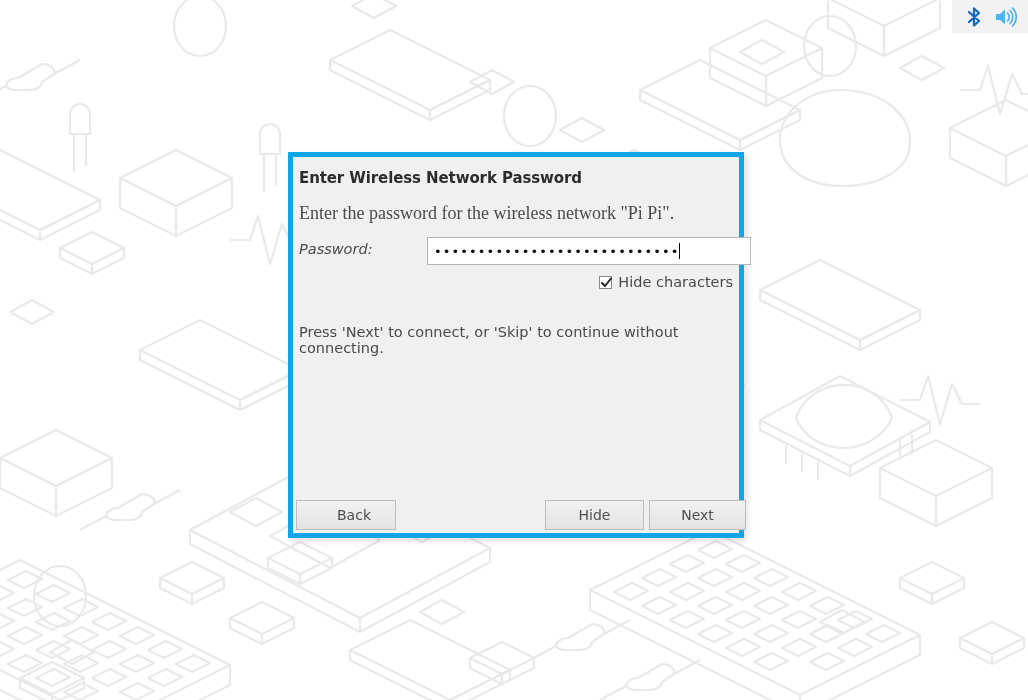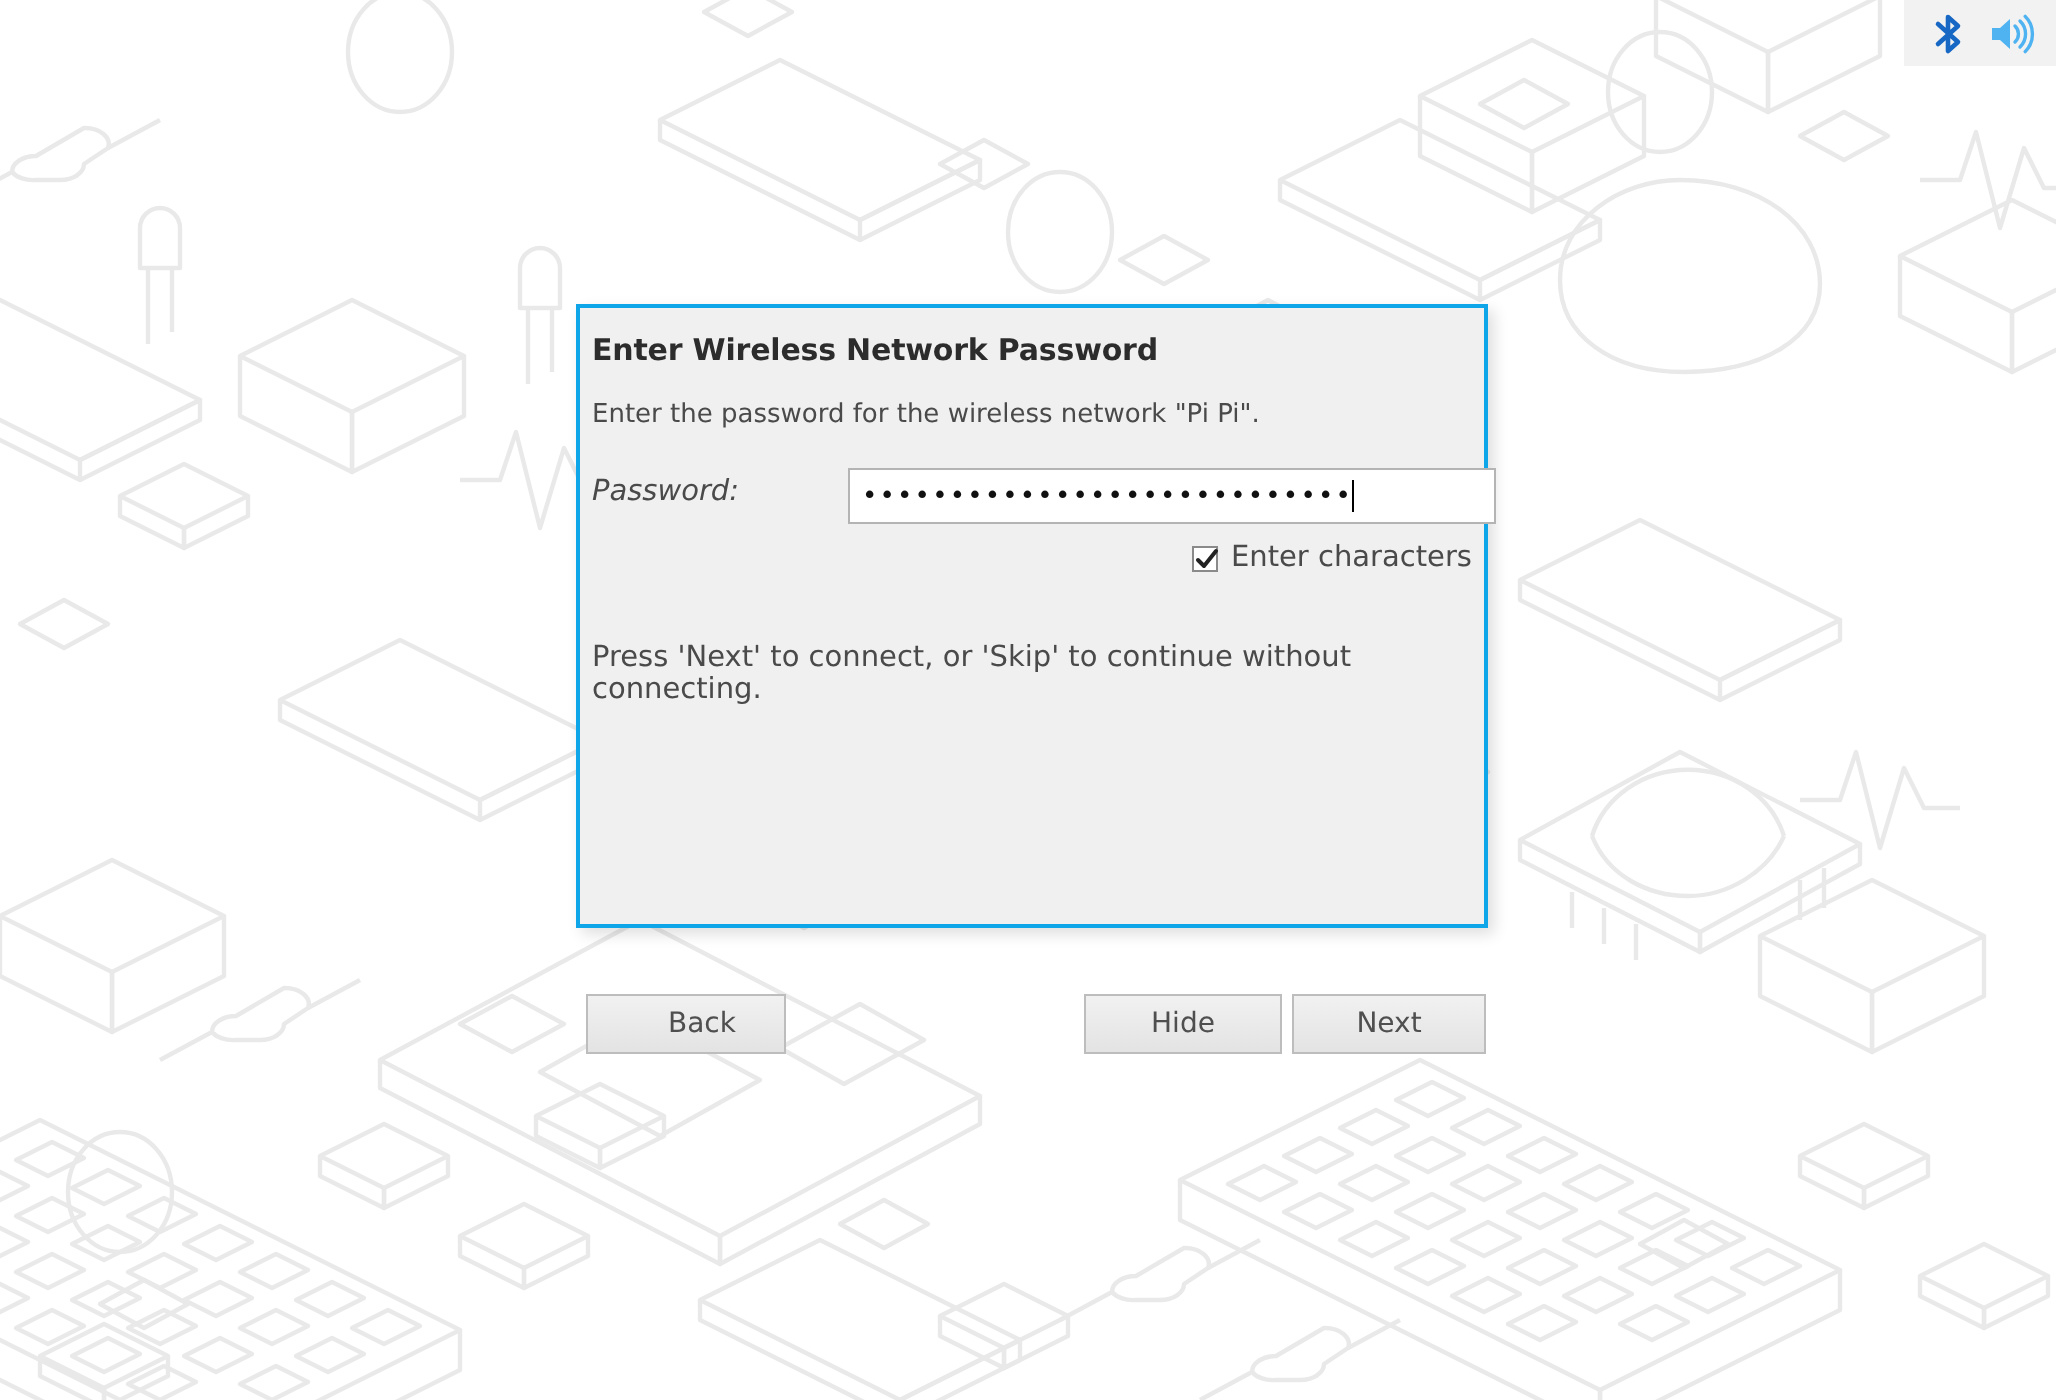--- a/index.html
+++ b/index.html
@@ -50,44 +50,45 @@
     justify-content: center;
     cursor: pointer;
   }
 
   
   #dialog {
     position: absolute;
     left: 288px;
     top: 152px;
     width: 456px;
-    height: 312px;
+    height: 386px;
     background: #f0f0f0;
-    border: 2px solid #0ea5e9;
+    border: 5px solid #0ea5e9;
     box-shadow: 3px 3px 7px rgba(0,0,0,0.13);
     z-index: 30;
     box-sizing: border-box;
   }
 
   .dlg-title {
     position: absolute;
     left: 6px;
     top: 12px;
     font-size: 15px;
     font-weight: bold;
     color: #2c2c2c;
     letter-spacing: -0.1px;
   }
 
   .dlg-desc {
     position: absolute;
     left: 6px;
     top: 46px;
-    font-size: 13px;
+    font-size: 18px;
     color: #4a4a4a;
+    font-family: Liberation Serif, serif;
   }
 
   .pw-row {
     position: absolute;
     left: 6px;
     top: 80px;
     width: 444px;
     height: 28px;
   }
   .pw-label {
@@ -363,21 +364,21 @@
           <span class="caret"></span>
       </div>
     </div>
 
     <div class="hide-row">
       <span class="chk">
         <svg width="13" height="13" viewBox="0 0 13 13" xmlns="http://www.w3.org/2000/svg">
           <path d="M2 7 L5 10 L11 2.5" fill="none" stroke="#222222" stroke-width="2" stroke-linecap="round" stroke-linejoin="round"></path>
         </svg>
       </span>
-      <span class="hide-label">Enter characters</span>
+      <span class="hide-label">Hide characters</span>
     </div>
 
     <div class="dlg-hint">Press 'Next' to connect, or 'Skip' to continue without connecting.</div>
 
     <div class="btn" id="btn-back">Back</div>
     <div class="btn" id="btn-skip">Hide</div>
     <div class="btn" id="btn-next">Next</div>
 
   </div>
 </div>

